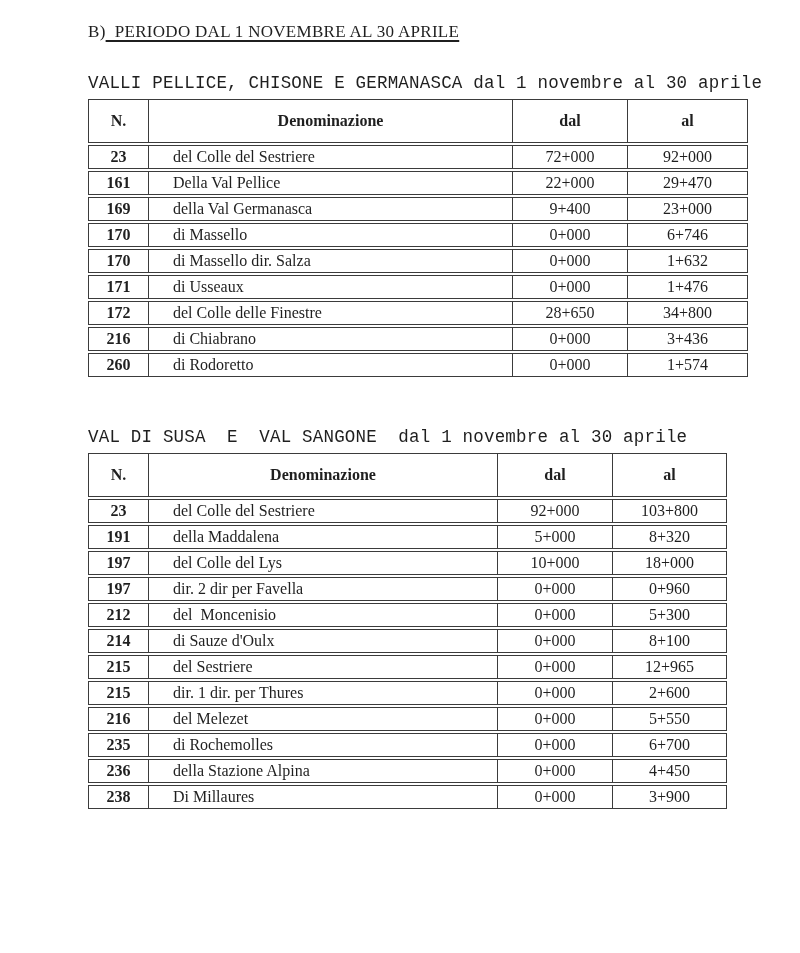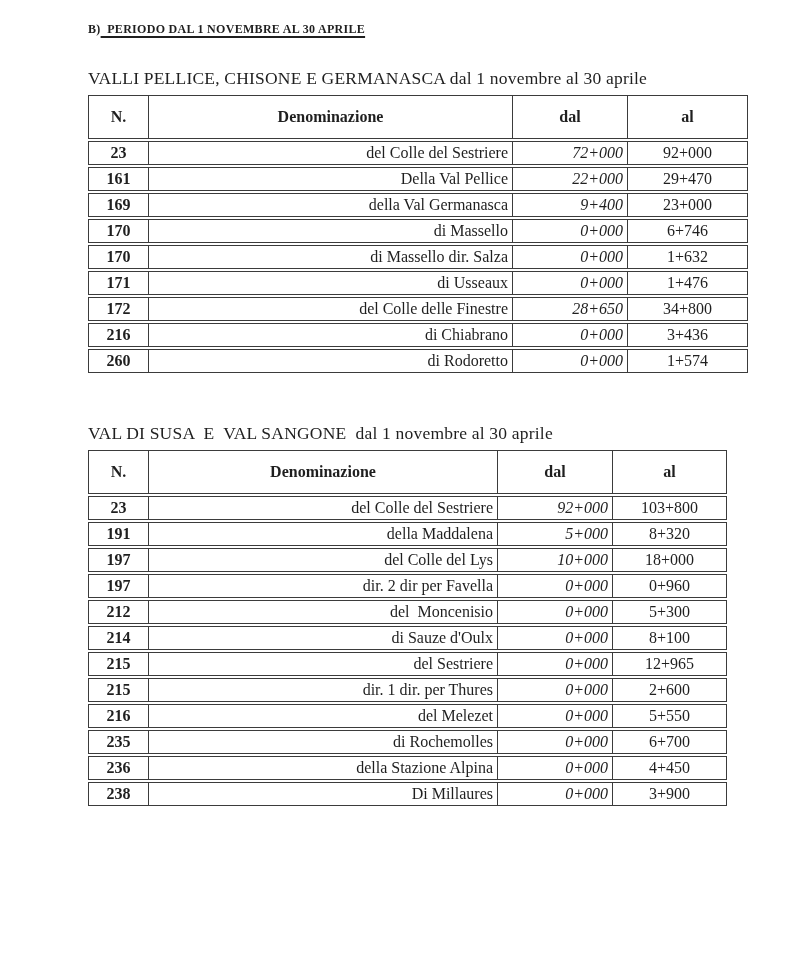--- a/index.html
+++ b/index.html
@@ -11,35 +11,36 @@
     width: 800px;
     height: 953px;
     font-family: "Liberation Serif", "DejaVu Serif", serif;
     color: #1f1f1f;
     overflow: hidden;
   }
   .page {
     padding: 22px 0 0 88px;
   }
   .heading {
-    font-size: 12px;
-    font-weight: bold;
+    font-size: 17px;
+    font-weight: normal;
     letter-spacing: 0.3px;
     white-space: pre-wrap;
   }
   .heading .underlined {
     text-decoration: underline;
     text-decoration-thickness: 1.5px;
     text-underline-offset: 3px;
   }
   .table-caption {
     font-size: 17.5px;
     letter-spacing: 0.2px;
     white-space: pre-wrap;
     margin: 0 0 4px 0;
+    font-family: Liberation Mono, monospace;
   }
   .section-1 { margin-top: 31px; }
   .section-2 { margin-top: 48px; }
 
   table.doc-table {
     border-collapse: separate;
     border-spacing: 0 2px;
     table-layout: fixed;
     margin-top: 2px;
   }
@@ -76,22 +77,22 @@
   }
   .doc-table th {
     font-weight: bold;
     height: 38px;
     text-align: center;
   }
   .doc-table td {
     height: 18px;
   }
   .doc-table td.c0 { text-align: center; font-weight: bold; }
-  .doc-table td.c1 { text-align: right; padding-left: 24px; }
-  .doc-table td.c2 { text-align: right; font-style: italic; }
+  .doc-table td.c1 { text-align: left; padding-left: 24px; }
+  .doc-table td.c2 { text-align: center; }
   .doc-table td.c3 { text-align: center; }
 </style>
 </head>
 <body>
 
 <div class="page">
 
   <div class="heading"><span>B)</span><span class="underlined">  PERIODO DAL 1 NOVEMBRE AL 30 APRILE</span></div>
 
   <div class="section-1">

